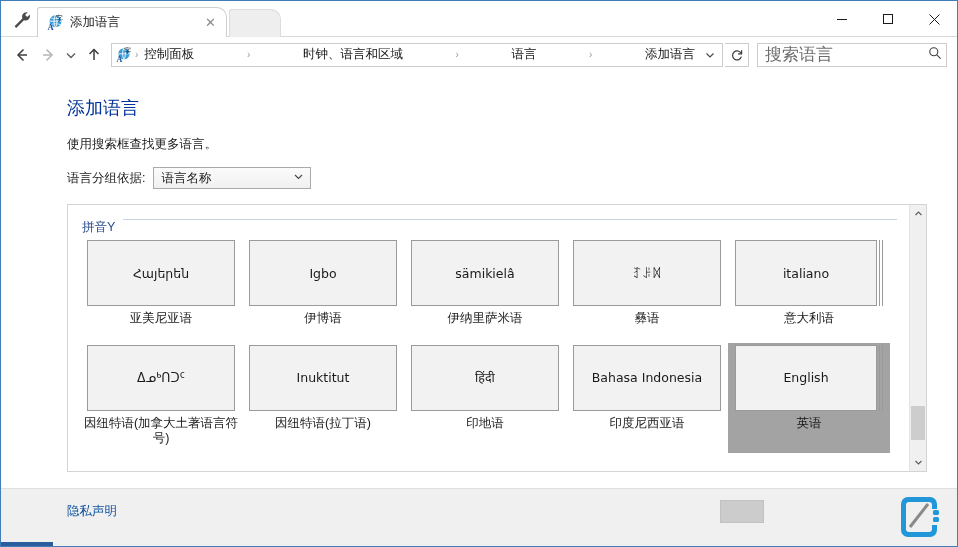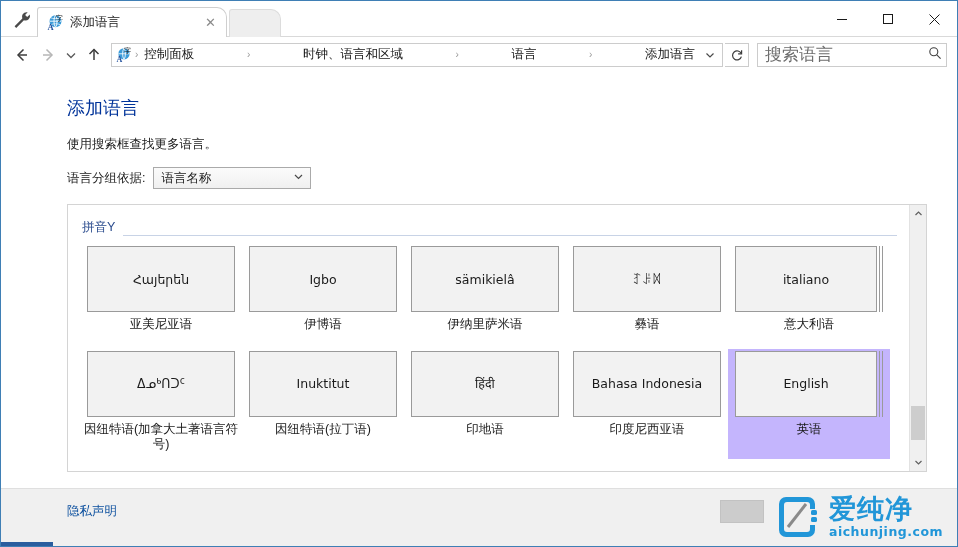--- a/index.html
+++ b/index.html
@@ -176,36 +176,36 @@
     background: #ffffff;
     overflow: hidden;
   }
   .listinner {
     position: absolute;
     left: 0; top: 0; right: 17px; bottom: 0;
     padding: 10px 0 0 12px;
     overflow: hidden;
   }
   .grouphdr {
-    display: flex; align-items: flex-end;
-    margin: 4px 12px 8px 2px;
+    display: flex; align-items: flex-start;
+    margin: 4px 12px 2px 2px;
   }
   .grouphdr-text {
     font-size: 12.5px; color: #2a4b8d;
     padding-right: 8px; white-space: nowrap;
   }
   .grouphdr-line { flex: 1 1 auto; height: 1px; background: #c8d3e6; }
   .tilerow { display: flex; }
   .tilecell {
     width: 162px;
     padding: 2px 3px 6px 3px;
     display: flex; flex-direction: column; align-items: center;
     cursor: pointer;
   }
-  .tilecell.selected { background: #c4b5fd; }
+  .tilecell.selected { background: #a3a3a3; }
   .tile-wrap { position: relative; width: 148px; height: 66px; }
   .tile {
     position: absolute; left: 0; top: 0;
     width: 142px; height: 66px;
     border: 1px solid #9a9a9a;
     background: #f2f2f2;
     display: flex; align-items: center; justify-content: center;
   }
   .tile.single { width: 148px; }
   .tile-native {
@@ -568,20 +568,16 @@
 
     <div class="watermark">
       <span class="wm-mark">
         <svg width="48" height="46" viewBox="0 0 48 46">
           <path d="M6 10a7 7 0 0 1 7-7h22a7 7 0 0 1 7 7v5h-5v-4a3 3 0 0 0-3-3H14a3 3 0 0 0-3 3v24a3 3 0 0 0 3 3h20a3 3 0 0 0 3-3v-4h5v5a7 7 0 0 1-7 7H13a7 7 0 0 1-7-7z" fill="#2196d8"></path>
           <rect x="38" y="16" width="6" height="5" rx="1.6" fill="#2196d8"></rect>
           <rect x="38" y="23" width="6" height="5" rx="1.6" fill="#2196d8"></rect>
           <line x1="15" y1="33" x2="33" y2="10" stroke="#8a8a8a" stroke-width="3"></line>
         </svg>
       </span>
-      <span class="wm-text">
-        <div class="wm-cn">爱纯净</div>
-        <div class="wm-en">aichunjing.com</div>
-      </span>
     </div>
   </div>
 
 </div>
 
 </body></html>

